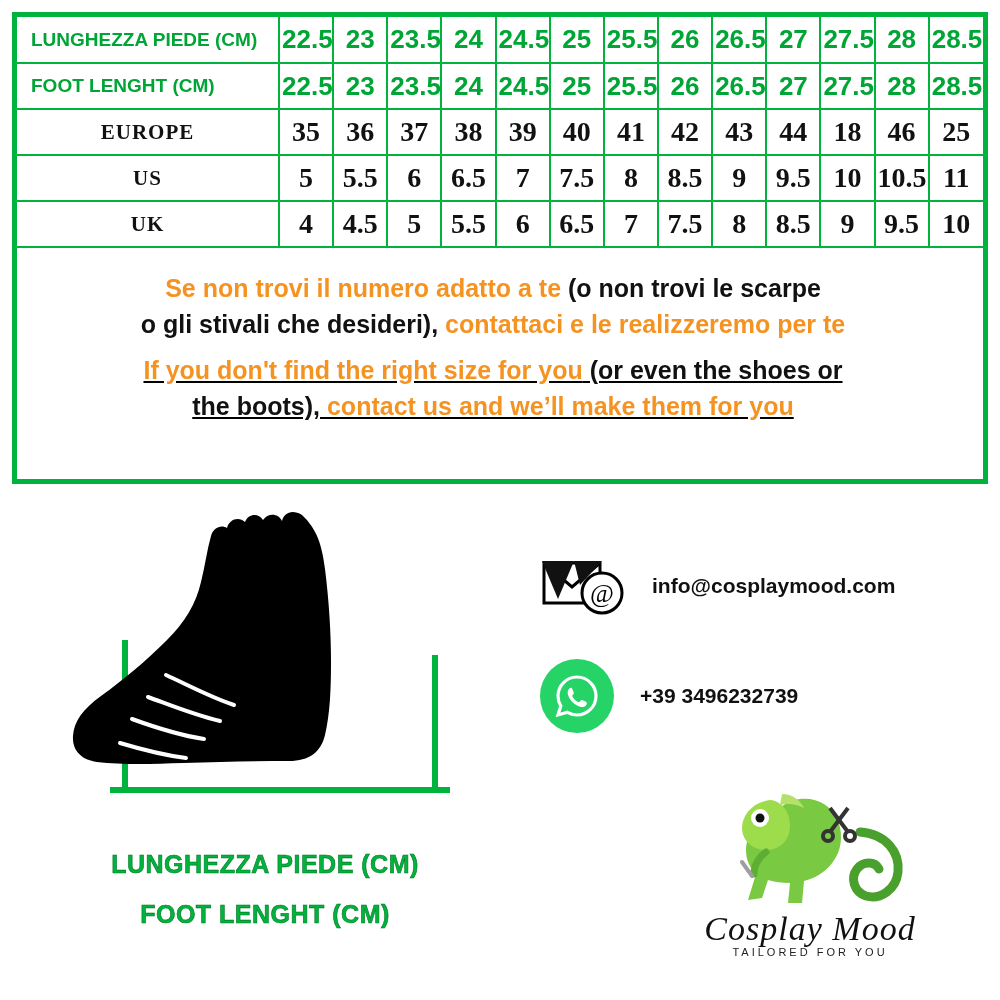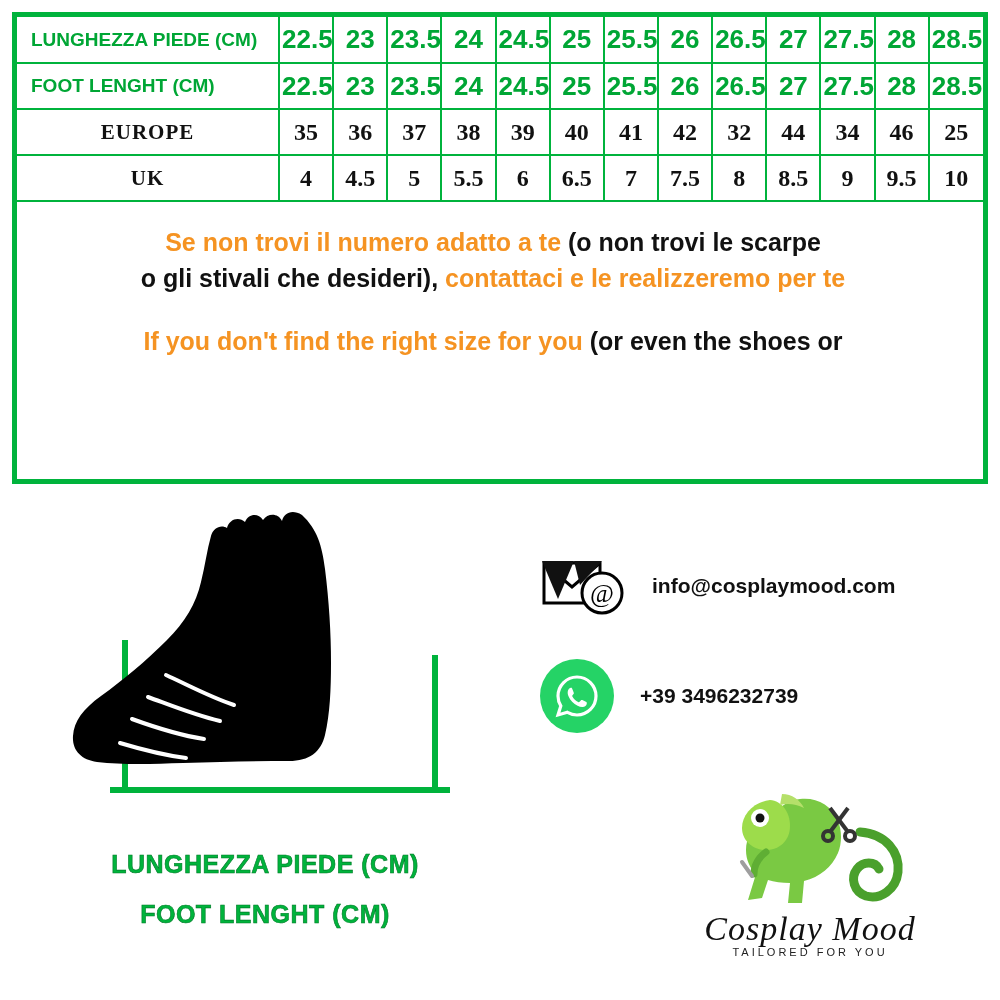--- a/index.html
+++ b/index.html
@@ -59,35 +59,35 @@
     letter-spacing: 0px;
   }
   tr.plain-row td.rowhead {
     text-align: center;
     font-family: "Liberation Serif", serif;
     font-size: 21px;
     font-weight: bold;
     letter-spacing: 1px;
     margin-left: 48px;
   }
-  tr.plain-row td { font-family: "Liberation Serif", serif; font-size: 24px; }
+  tr.plain-row td { font-family: "Liberation Serif", serif; font-size: 28px; }
 
   
   .message {
     padding: 22px 44px 0 30px;
     text-align: center;
     line-height: 1.45;
   }
   .msg-line {
     font-size: 25px;
     font-weight: bold;
     color: #111111;
   }
   .msg-line .hl { color: #f59322; }
-  .msg-block + .msg-block { margin-top: 26px; }
+  .msg-block + .msg-block { margin-top: 9px; text-decoration: underline; }
 
   
   .foot-area {
     position: absolute;
     left: 30px; top: 505px;
     width: 470px; height: 470px;
   }
   .foot-svg { position: absolute; left: 40px; top: 0; }
   .caption {
     position: absolute;
@@ -176,25 +176,41 @@
         <tr class="plain-row">
           <td class="rowhead">EUROPE</td>
           <td>35</td>
           <td>36</td>
           <td>37</td>
           <td>38</td>
           <td>39</td>
           <td>40</td>
           <td>41</td>
           <td>42</td>
-          <td>32</td>
+          <td>43</td>
           <td>44</td>
-          <td>34</td>
+          <td>18</td>
           <td>46</td>
           <td>25</td>
+        </tr>
+        <tr class="plain-row">
+          <td class="rowhead">US</td>
+          <td>5</td>
+          <td>5.5</td>
+          <td>6</td>
+          <td>6.5</td>
+          <td>7</td>
+          <td>7.5</td>
+          <td>8</td>
+          <td>8.5</td>
+          <td>9</td>
+          <td>9.5</td>
+          <td>10</td>
+          <td>10.5</td>
+          <td>11</td>
         </tr>
         <tr class="plain-row">
           <td class="rowhead">UK</td>
           <td>4</td>
           <td>4.5</td>
           <td>5</td>
           <td>5.5</td>
           <td>6</td>
           <td>6.5</td>
           <td>7</td>
@@ -213,20 +229,23 @@
         <div class="msg-line">
           <span class="hl">Se non trovi il numero adatto a te</span><span> (o non trovi le scarpe</span>
         </div>
         <div class="msg-line">
           <span>o gli stivali che desideri), </span><span class="hl">contattaci e le realizzeremo per te</span>
         </div>
       </div>
       <div class="msg-block">
         <div class="msg-line">
           <span class="hl">If you don't find the right size for you</span><span> (or even the shoes or</span>
+        </div>
+        <div class="msg-line">
+          <span>the boots), </span><span class="hl">contact us and we’ll make them for you</span>
         </div>
       </div>
     </div>
   </div>
 
   <div class="foot-area">
     <svg class="foot-svg" width="400" height="330" viewBox="0 0 400 330">
 
       <path d="M55 135 L55 285 L365 285 L365 150" fill="none" stroke="#00b33c" stroke-width="6"></path>
       <path d="M40 285 L55 285 M365 285 L380 285" stroke="#00b33c" stroke-width="6"></path>

